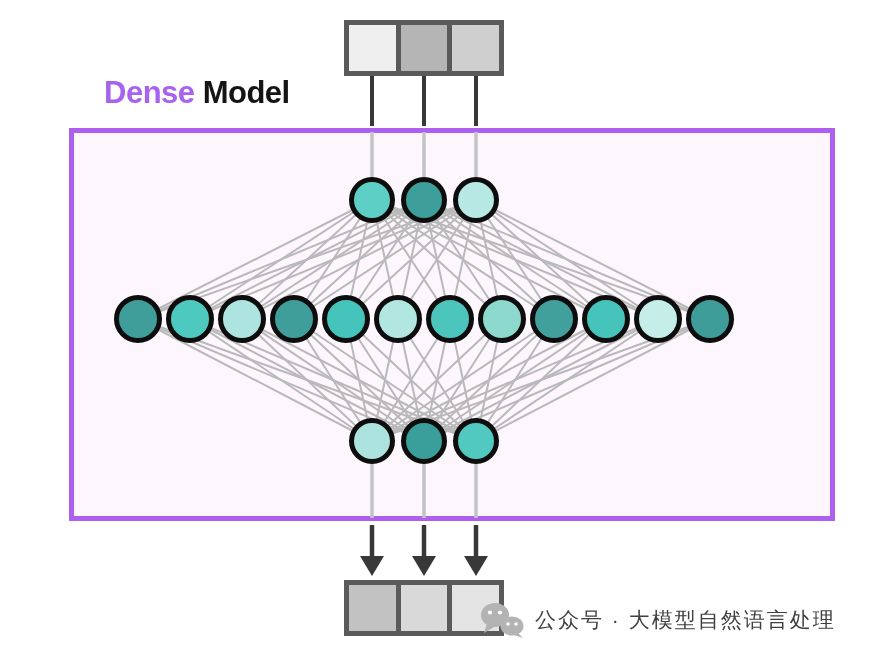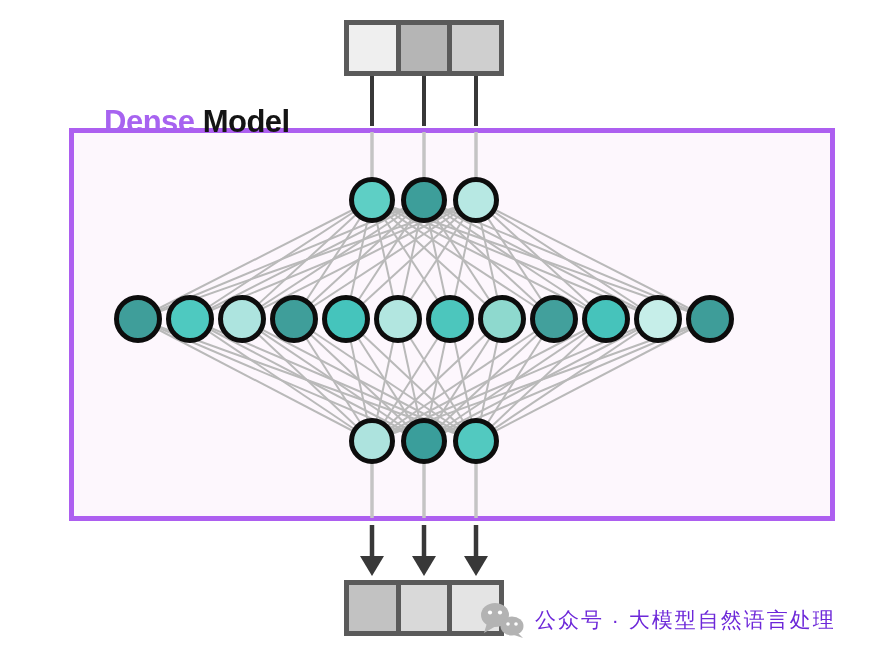--- a/index.html
+++ b/index.html
@@ -8,21 +8,21 @@
     overflow:hidden;font-family:"Liberation Sans",sans-serif;
   }
   .token-box{
     position:absolute;display:flex;box-sizing:border-box;
     border:5px solid #5a5a5a;background:#5a5a5a;gap:5px;
   }
   .token-box .cell{flex:1;}
   #input-token-box{left:344px;top:20px;width:160px;height:56px;}
   #output-token-box{left:344px;top:580px;width:160px;height:56px;}
   .title{
-    position:absolute;left:104px;top:104px;font-size:31px;font-weight:800;
+    position:absolute;left:104px;top:75px;font-size:31px;font-weight:800;
     letter-spacing:-0.5px;color:#141414;white-space:nowrap;
   }
   .model-box{
     position:absolute;left:69px;top:128px;width:766px;height:393px;
     box-sizing:border-box;border:5px solid #ad5ff0;background:#fdf7fd;
   }
   svg.net{position:absolute;left:0;top:0;}
   .watermark{
     position:absolute;left:480px;top:602px;display:flex;align-items:center;
     gap:9px;font-size:21px;letter-spacing:2px;color:#b3b3b3;white-space:nowrap;
@@ -154,21 +154,21 @@
     <span id="title-dense" style="color: rgb(167, 99, 240);">Dense</span>
     <span>Model</span>
   </div>
 
   <div class="token-box" id="output-token-box" style="border-color: rgb(90, 90, 90); background: rgb(90, 90, 90);">
       <div class="cell" style="background: rgb(194, 194, 194);"></div>
       <div class="cell" style="background: rgb(217, 217, 217);"></div>
       <div class="cell" style="background: rgb(228, 228, 228);"></div>
     </div>
 
-  <div class="watermark" style="color: #6d28d9;">
+  <div class="watermark" style="color: #404040;">
     <svg width="46" height="36" viewBox="0 0 46 36">
       <g id="wm-icon" fill="#b3b3b3">
         <ellipse cx="15" cy="13" rx="14" ry="12"></ellipse>
         <polygon points="7,21 4,31 16,24"></polygon>
         <circle cx="10" cy="10.5" r="2.1" fill="#ffffff"></circle>
         <circle cx="20" cy="10.5" r="2.1" fill="#ffffff"></circle>
         <ellipse cx="32" cy="24" rx="11.5" ry="9.5"></ellipse>
         <polygon points="38,31 43,36 34,33"></polygon>
         <circle cx="28" cy="22" r="1.8" fill="#ffffff"></circle>
         <circle cx="36" cy="22" r="1.8" fill="#ffffff"></circle>

